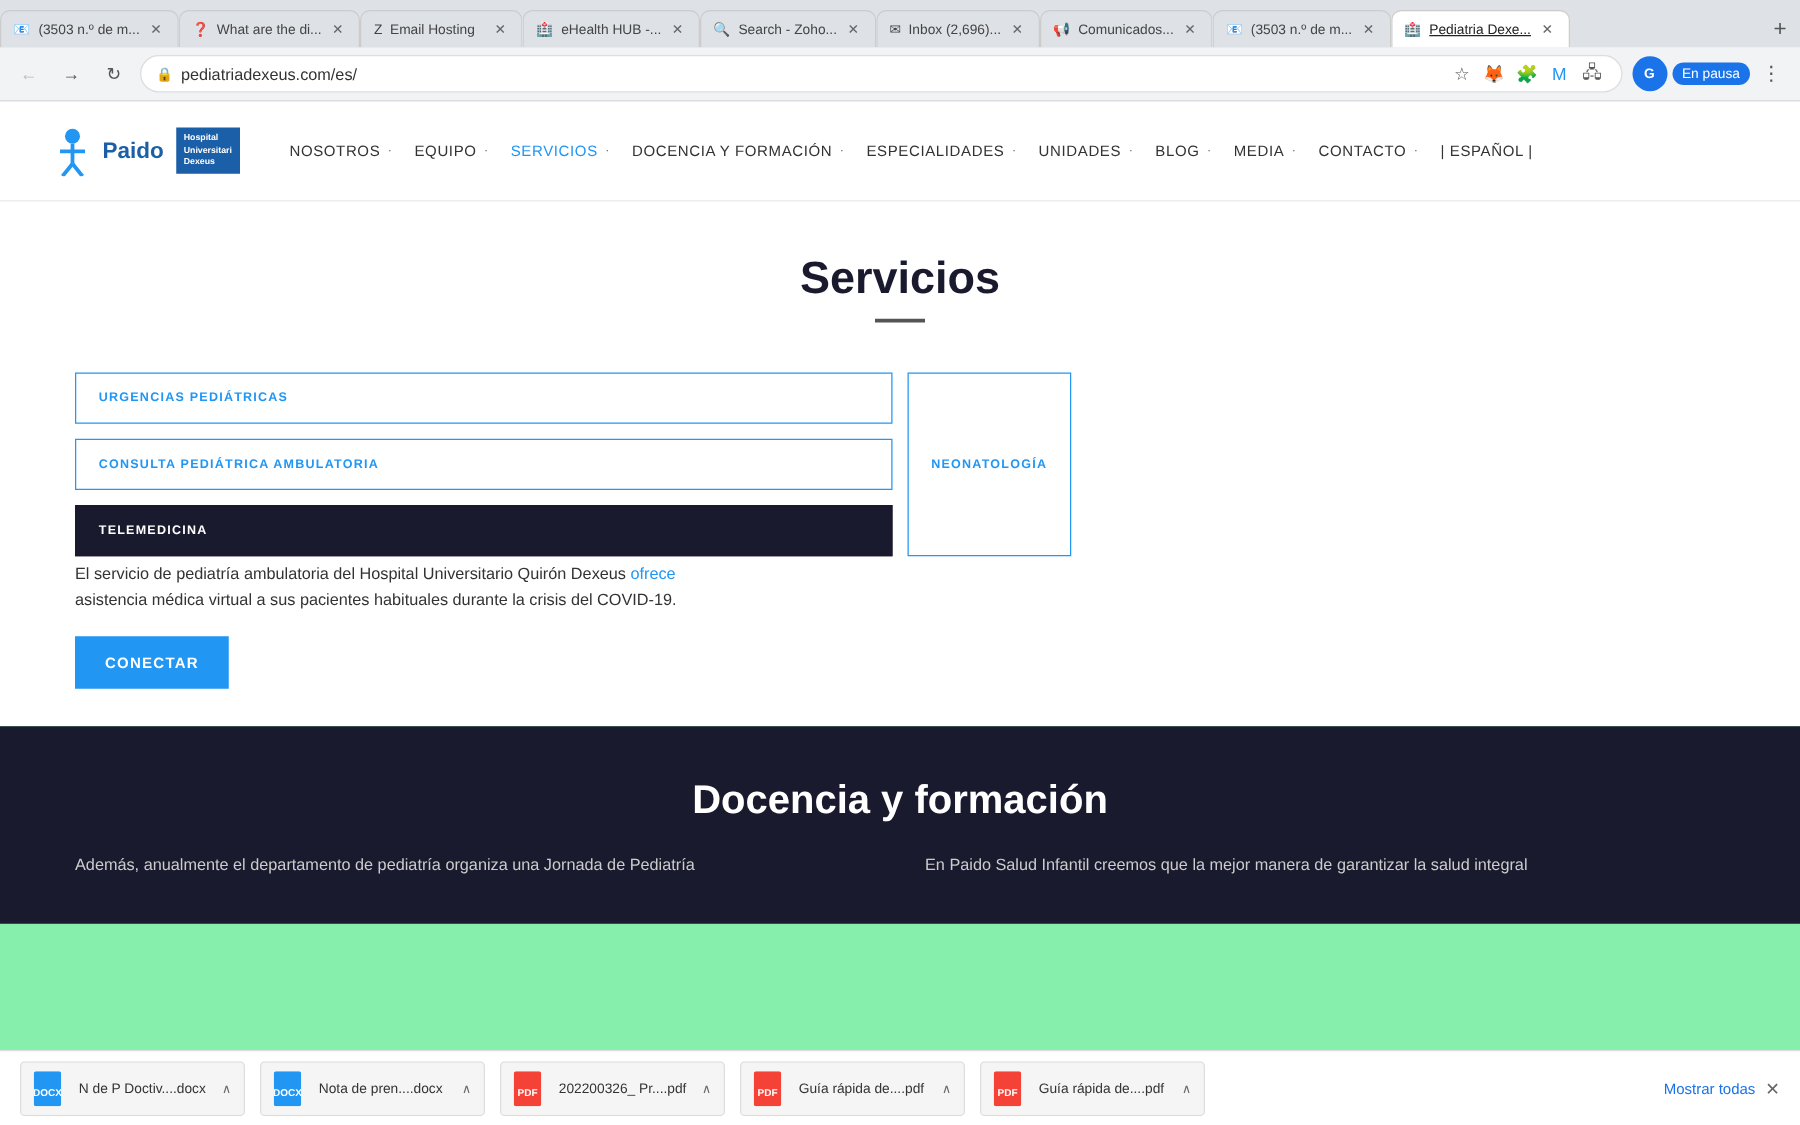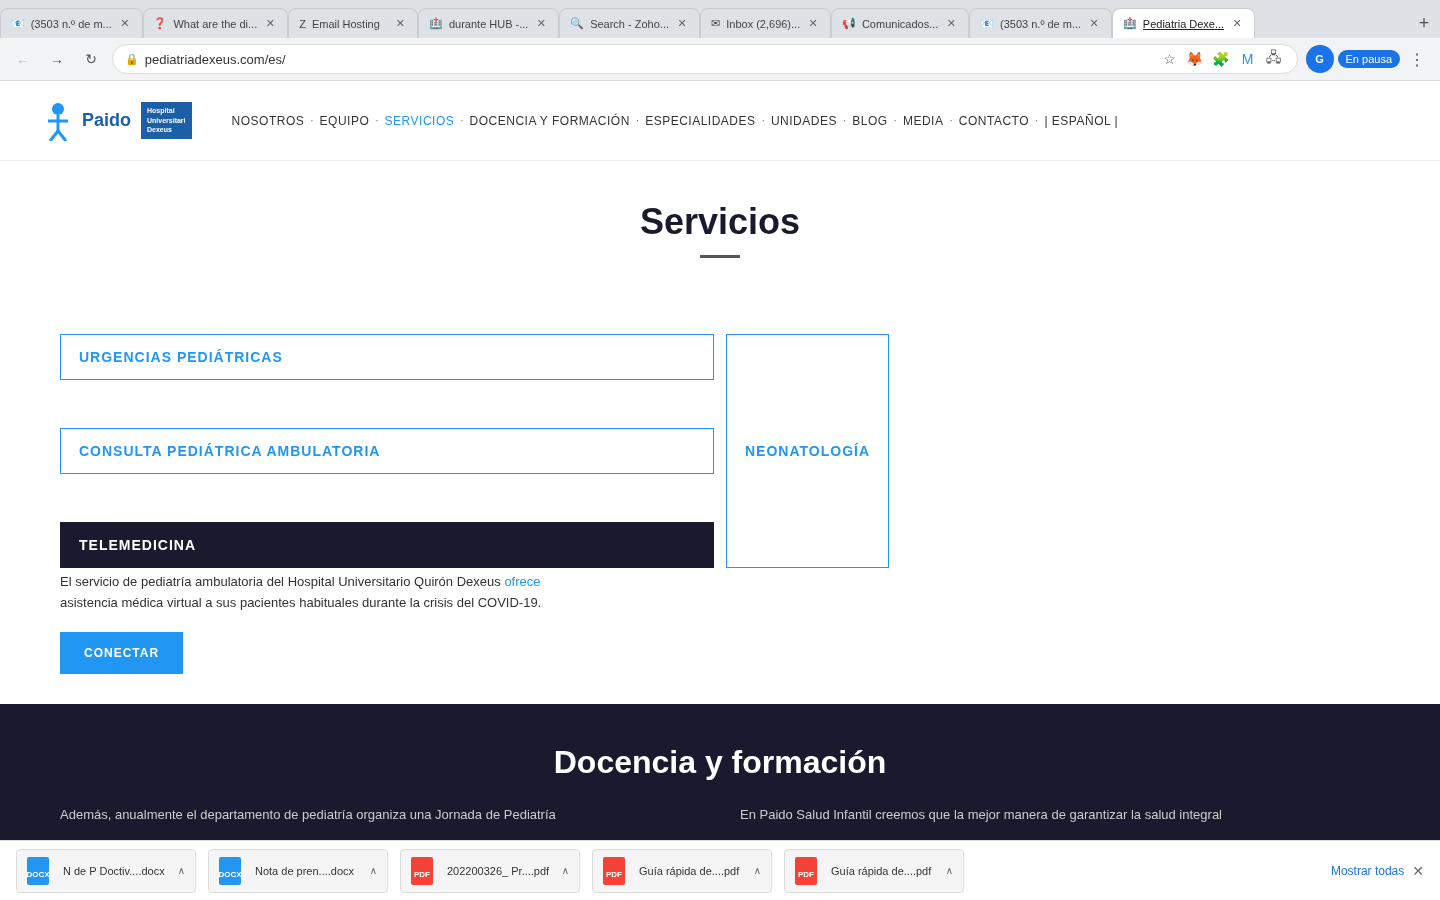--- a/index.html
+++ b/index.html
@@ -164,21 +164,21 @@
       background: #1a5fa8;
       color: #fff;
       font-size: 7px;
       padding: 4px 6px;
       line-height: 1.4;
       font-weight: bold;
     }
     .nav-menu {
       display: flex;
       align-items: center;
-      gap: 6px;
+      gap: 18px;
       list-style: none;
     }
     .nav-menu li {
       display: flex;
       align-items: center;
       gap: 6px;
     }
     .nav-menu a {
       text-decoration: none;
       font-size: 12px;
@@ -207,27 +207,26 @@
       height: 3px;
       background: #555;
       margin: 0 auto 40px;
     }
     .service-btn {
       display: block;
       padding: 14px 18px;
       border: 1px solid #2196F3;
       background: #fff;
       color: #2196F3;
-      font-size: 14px;
+      font-size: 10px;
       font-weight: 700;
       letter-spacing: 1px;
       text-align: left;
       cursor: pointer;
       text-transform: uppercase;
-      margin-top: 36px;
     }
     .service-btn.active-dark {
       background: #1a1a2e;
       color: #fff;
       border-color: #1a1a2e;
     }
 
     .telemedicina-block {
       margin-top: 4px;
     }
@@ -360,21 +359,21 @@
           <span style="overflow: hidden; text-overflow: ellipsis; white-space: nowrap; flex: 1 1 0%; font-size: 11px;">What are the di...</span>
           <span class="tab-close">✕</span>
         </div>
         <div class="tab">
           <span style="font-size: 11px; flex-shrink: 0;">Z</span>
           <span style="overflow: hidden; text-overflow: ellipsis; white-space: nowrap; flex: 1 1 0%; font-size: 11px;">Email Hosting</span>
           <span class="tab-close">✕</span>
         </div>
         <div class="tab">
           <span style="font-size: 11px; flex-shrink: 0;">🏥</span>
-          <span style="overflow: hidden; text-overflow: ellipsis; white-space: nowrap; flex: 1 1 0%; font-size: 11px;">durante HUB -...</span>
+          <span style="overflow: hidden; text-overflow: ellipsis; white-space: nowrap; flex: 1 1 0%; font-size: 11px;">eHealth HUB -...</span>
           <span class="tab-close">✕</span>
         </div>
         <div class="tab">
           <span style="font-size: 11px; flex-shrink: 0;">🔍</span>
           <span style="overflow: hidden; text-overflow: ellipsis; white-space: nowrap; flex: 1 1 0%; font-size: 11px;">Search - Zoho...</span>
           <span class="tab-close">✕</span>
         </div>
         <div class="tab">
           <span style="font-size: 11px; flex-shrink: 0;">✉</span>
           <span style="overflow: hidden; text-overflow: ellipsis; white-space: nowrap; flex: 1 1 0%; font-size: 11px;">Inbox (2,696)...</span>

